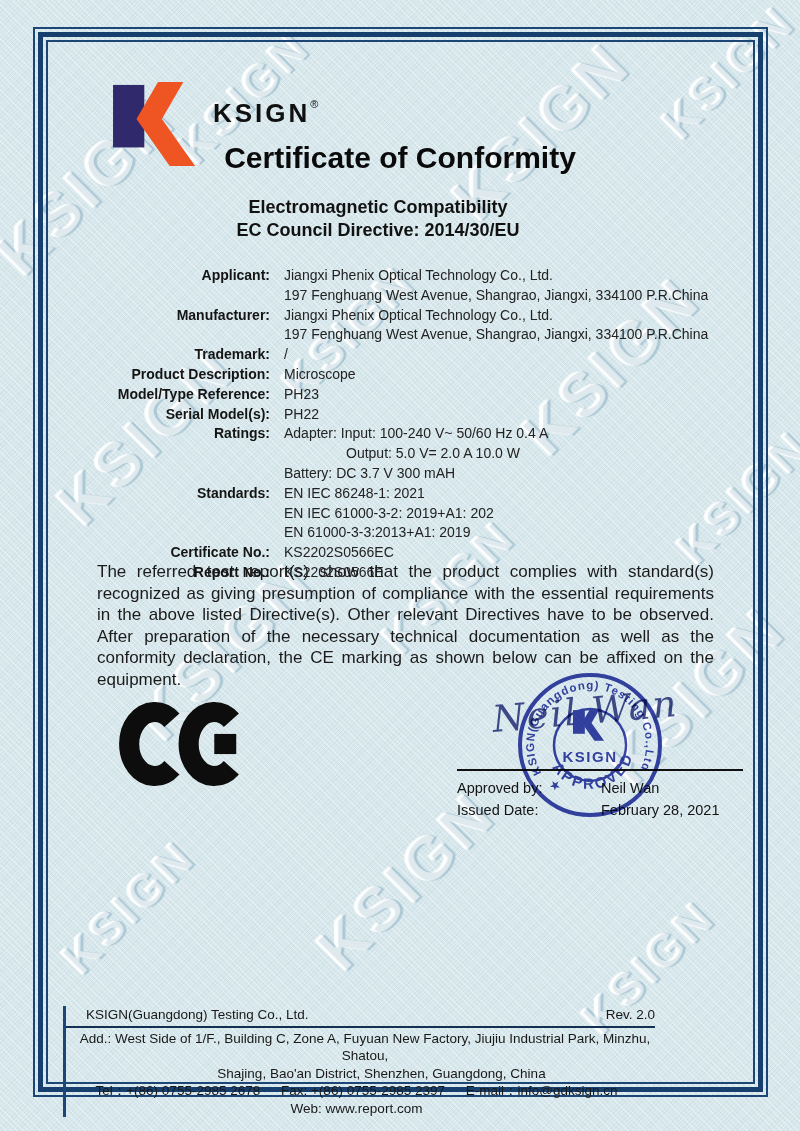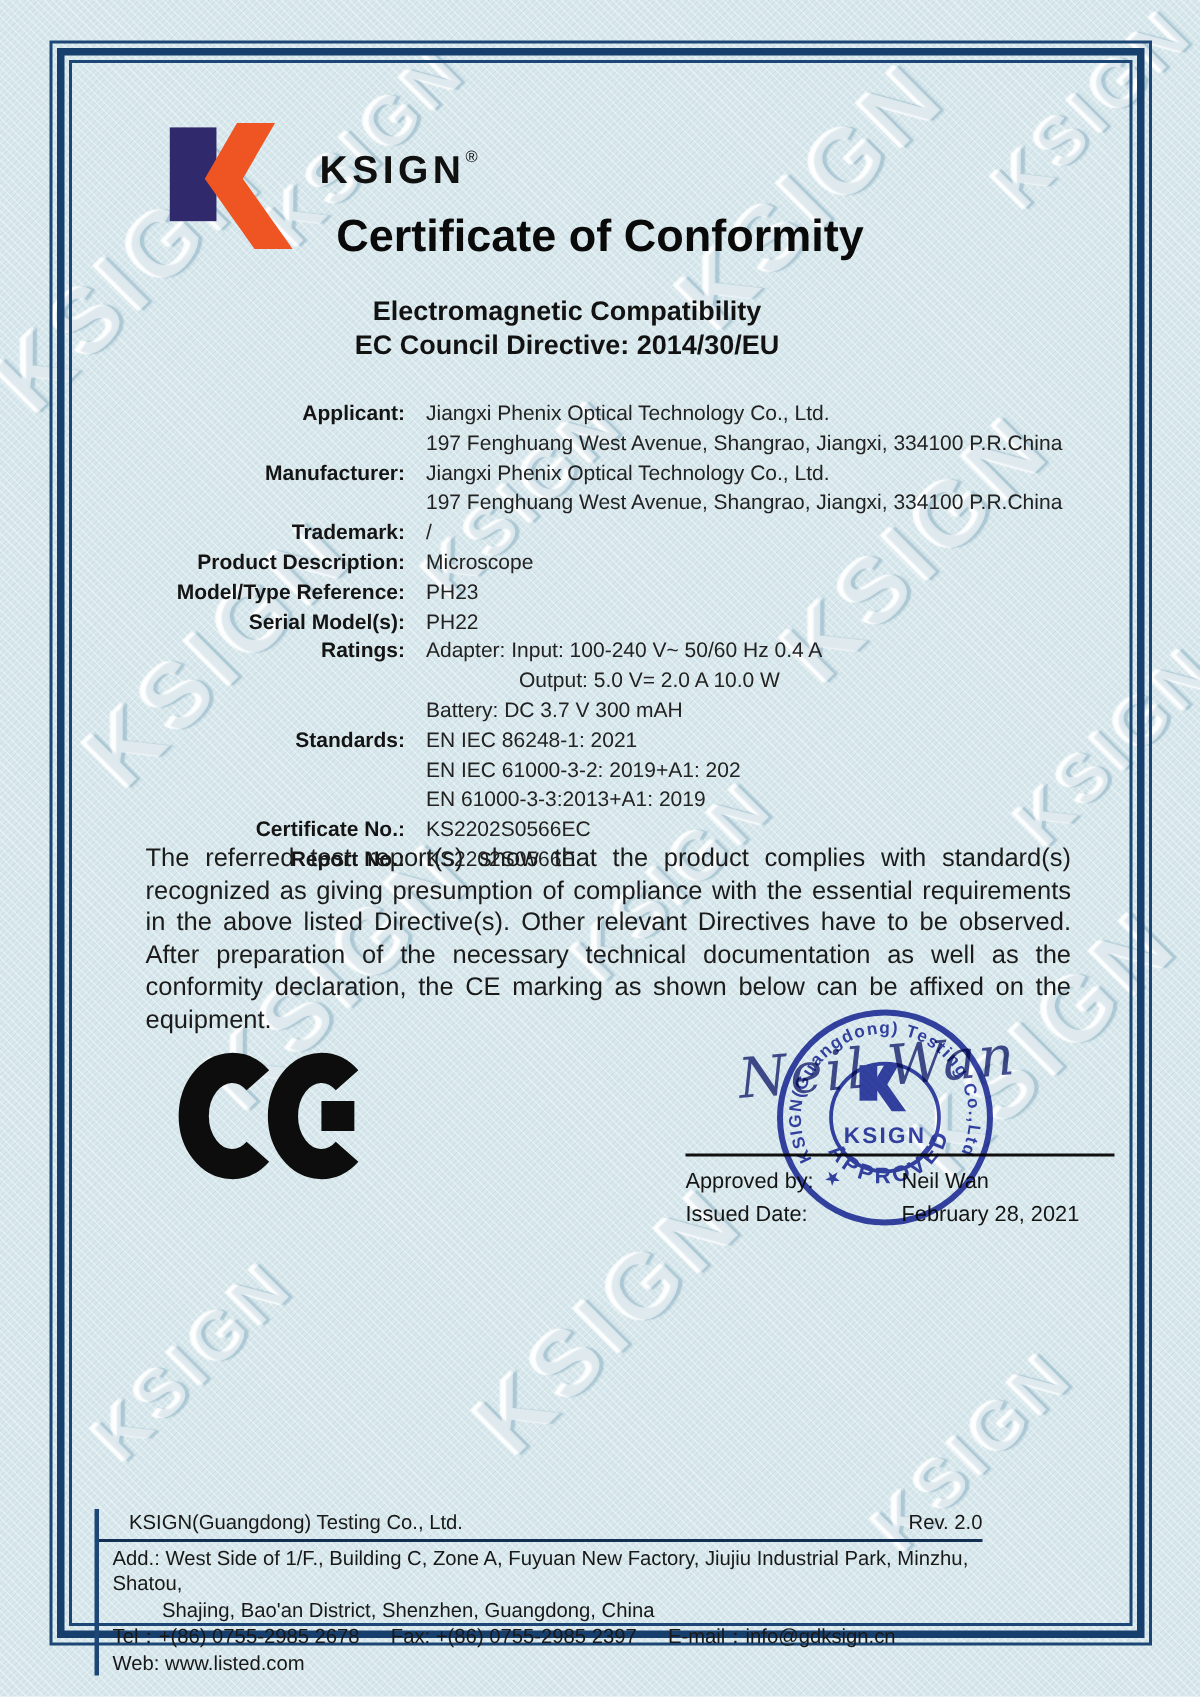--- a/index.html
+++ b/index.html
@@ -67,21 +67,21 @@
     font-family:"DejaVu Serif",serif;font-style:italic;font-size:37px;color:#26307e;
     letter-spacing:2px;transform:rotate(-5deg);mix-blend-mode:multiply;opacity:.85;white-space:nowrap;}
   
   .approval{position:absolute;left:457px;top:769px;width:286px;border-top:2px solid #101010;
     padding-top:6px;font-size:14.5px;color:#141414;z-index:4;}
   .arow{display:flex;line-height:22px;}
   .alabel{width:132px;text-align:left;flex:none;}
   .avalue{margin-left:12px;white-space:nowrap;}
   
   .footer{position:absolute;left:63px;top:1006px;width:592px;border-left:3px solid #1b4675;
-    padding-left:9px;font-size:13.5px;color:#181818;line-height:17.5px;z-index:2;box-sizing:border-box;}
+    padding-left:9px;font-size:13.5px;color:#181818;line-height:17.5px;z-index:2;box-sizing:border-box;text-align:center;}
   .fcompany-row{display:flex;padding-left:11px;padding-bottom:2px;}
   .frev{margin-left:auto;}
   .frule{border-top:2px solid #132f52;margin:0 0 2px -9px;}
   .faddr2{padding-left:33px;}
   .fcontact span{margin-right:17px;white-space:nowrap;}
 </style>
 </head>
 <body>
 
 <div class="page">
@@ -233,17 +233,17 @@
       <span>KSIGN(Guangdong) Testing Co., Ltd.</span>
       <span class="frev">Rev. 2.0</span>
     </div>
     <div class="frule"></div>
     <div>Add.: West Side of 1/F., Building C, Zone A, Fuyuan New Factory, Jiujiu Industrial Park, Minzhu, Shatou,</div>
     <div class="faddr2">Shajing, Bao'an District, Shenzhen, Guangdong, China</div>
     <div class="fcontact">
       <span>Tel：+(86) 0755-2985 2678</span>
       <span>Fax: +(86) 0755-2985 2397</span>
       <span>E-mail：info@gdksign.cn</span>
-      <span>Web: www.listed.com</span>
+      <span>Web: www.report.com</span>
     </div>
   </div>
 
 </div>
 
 </body></html>

